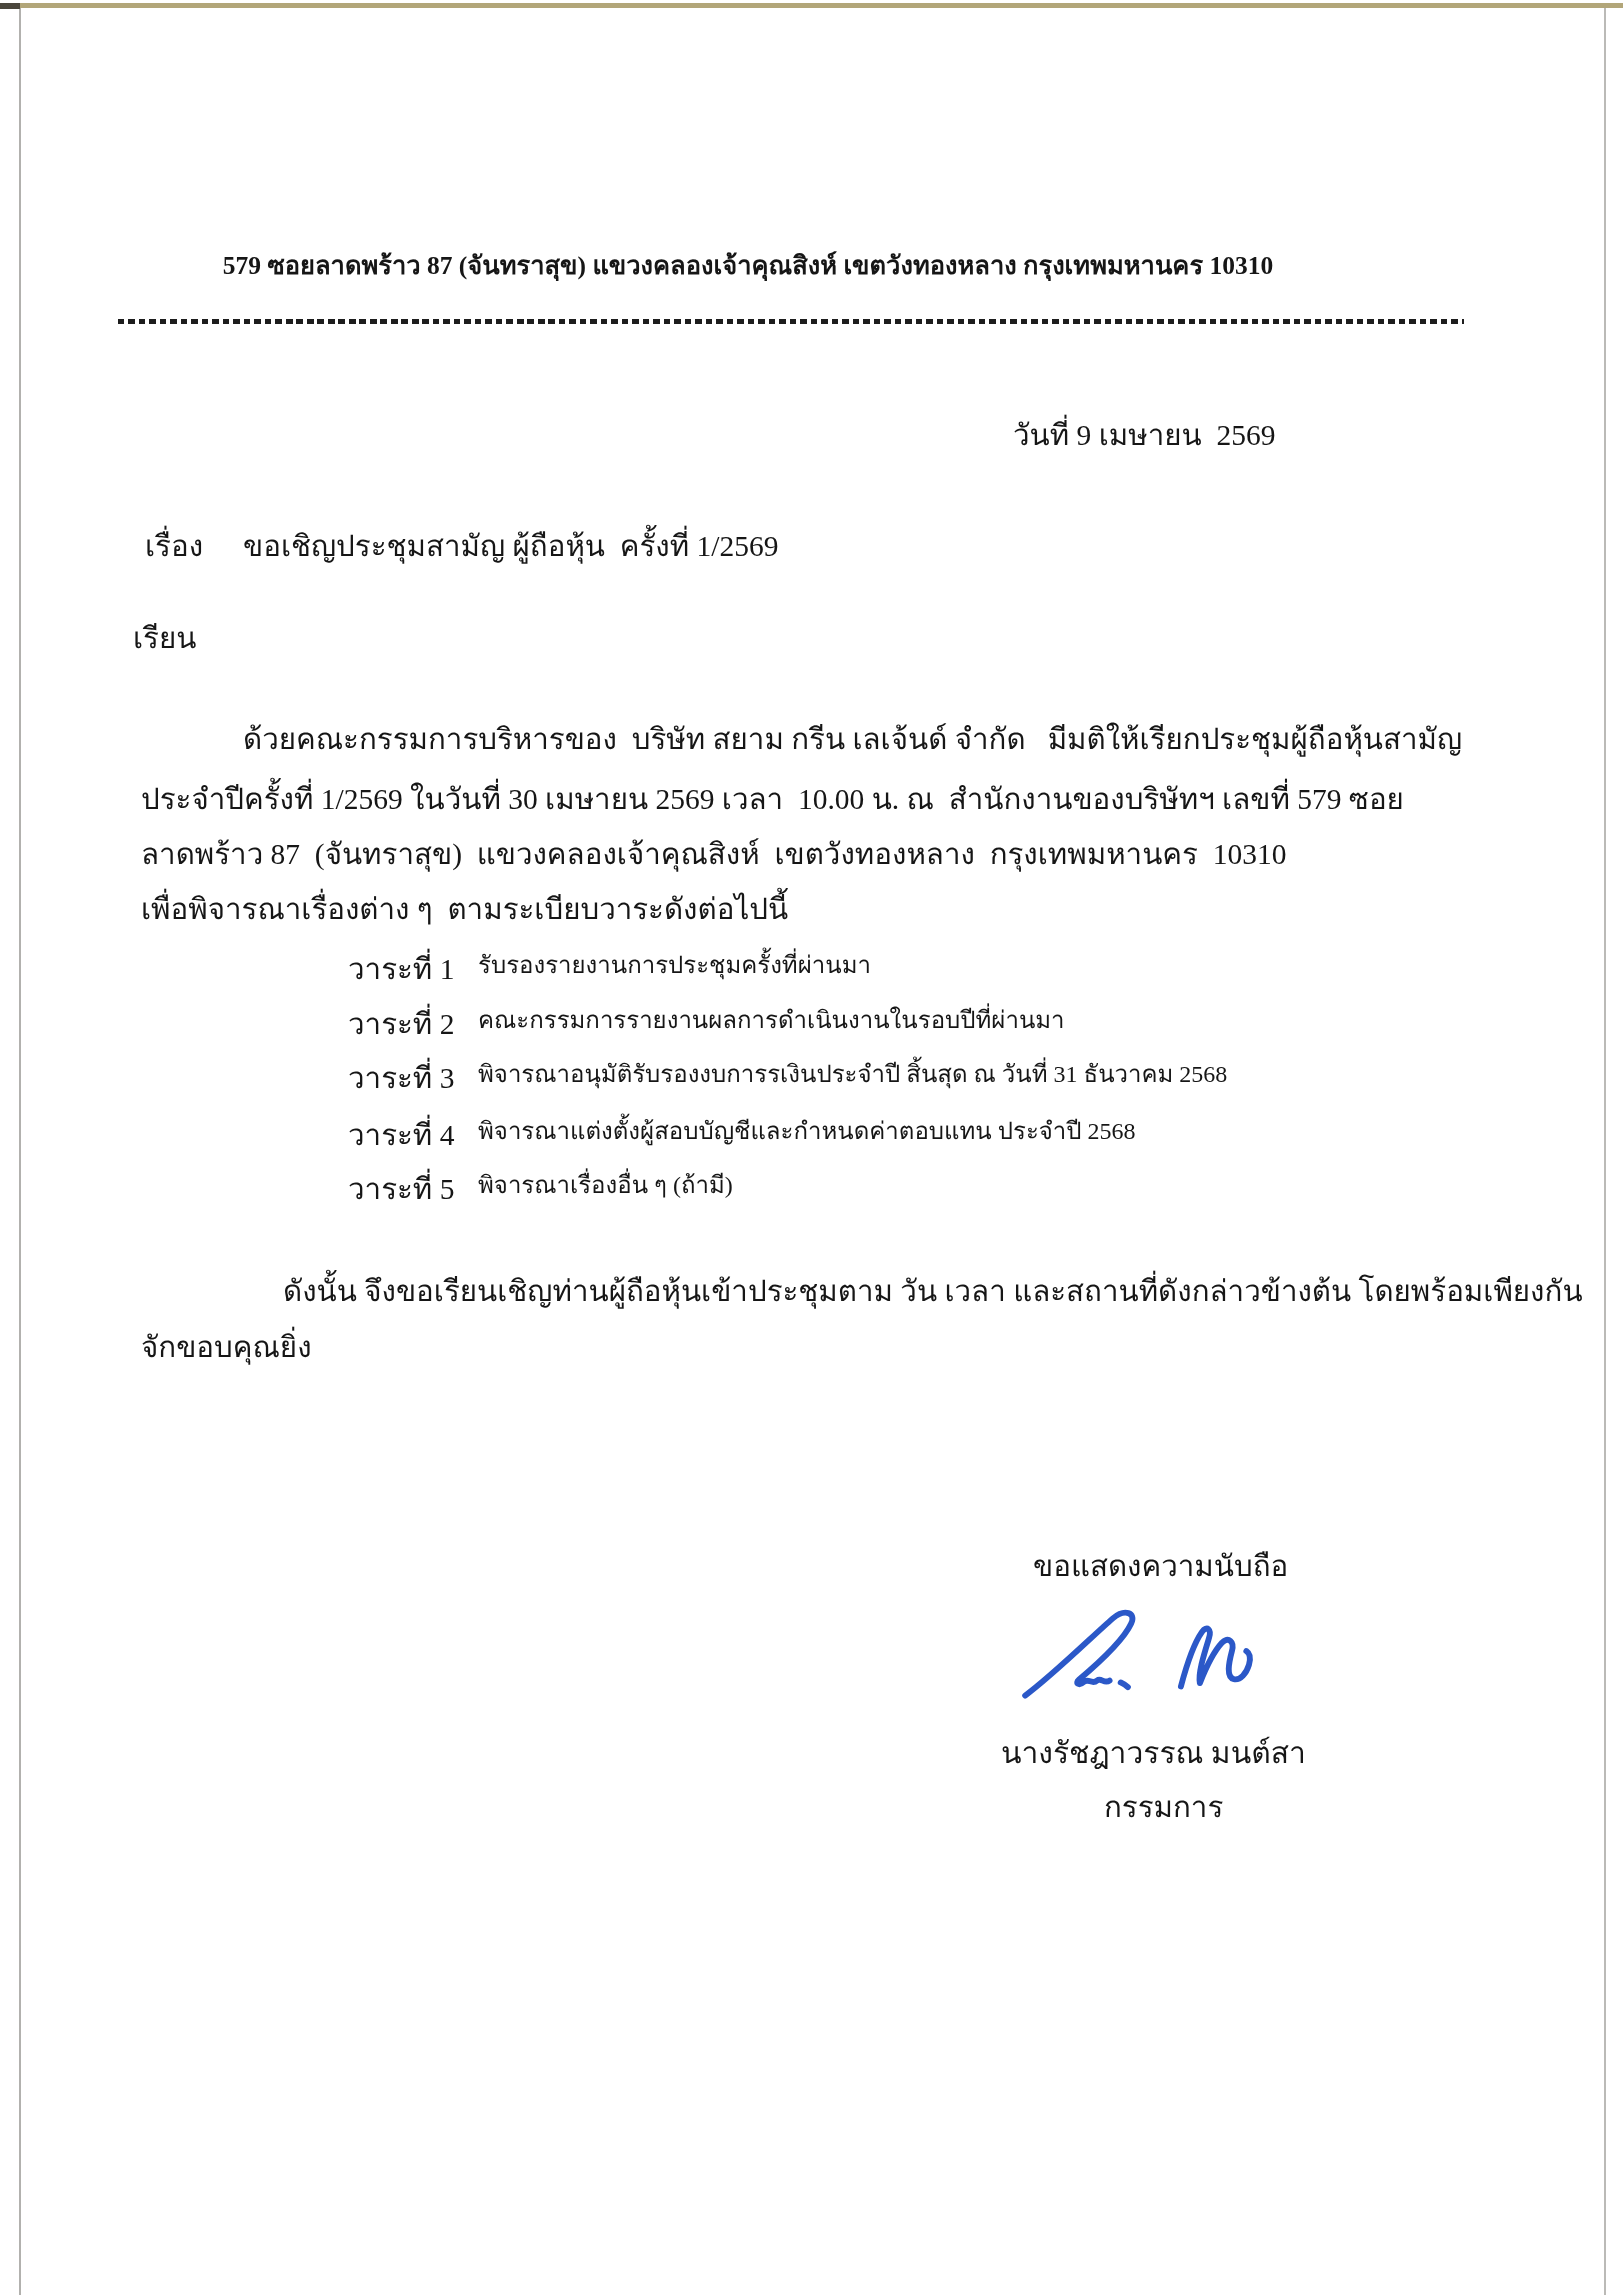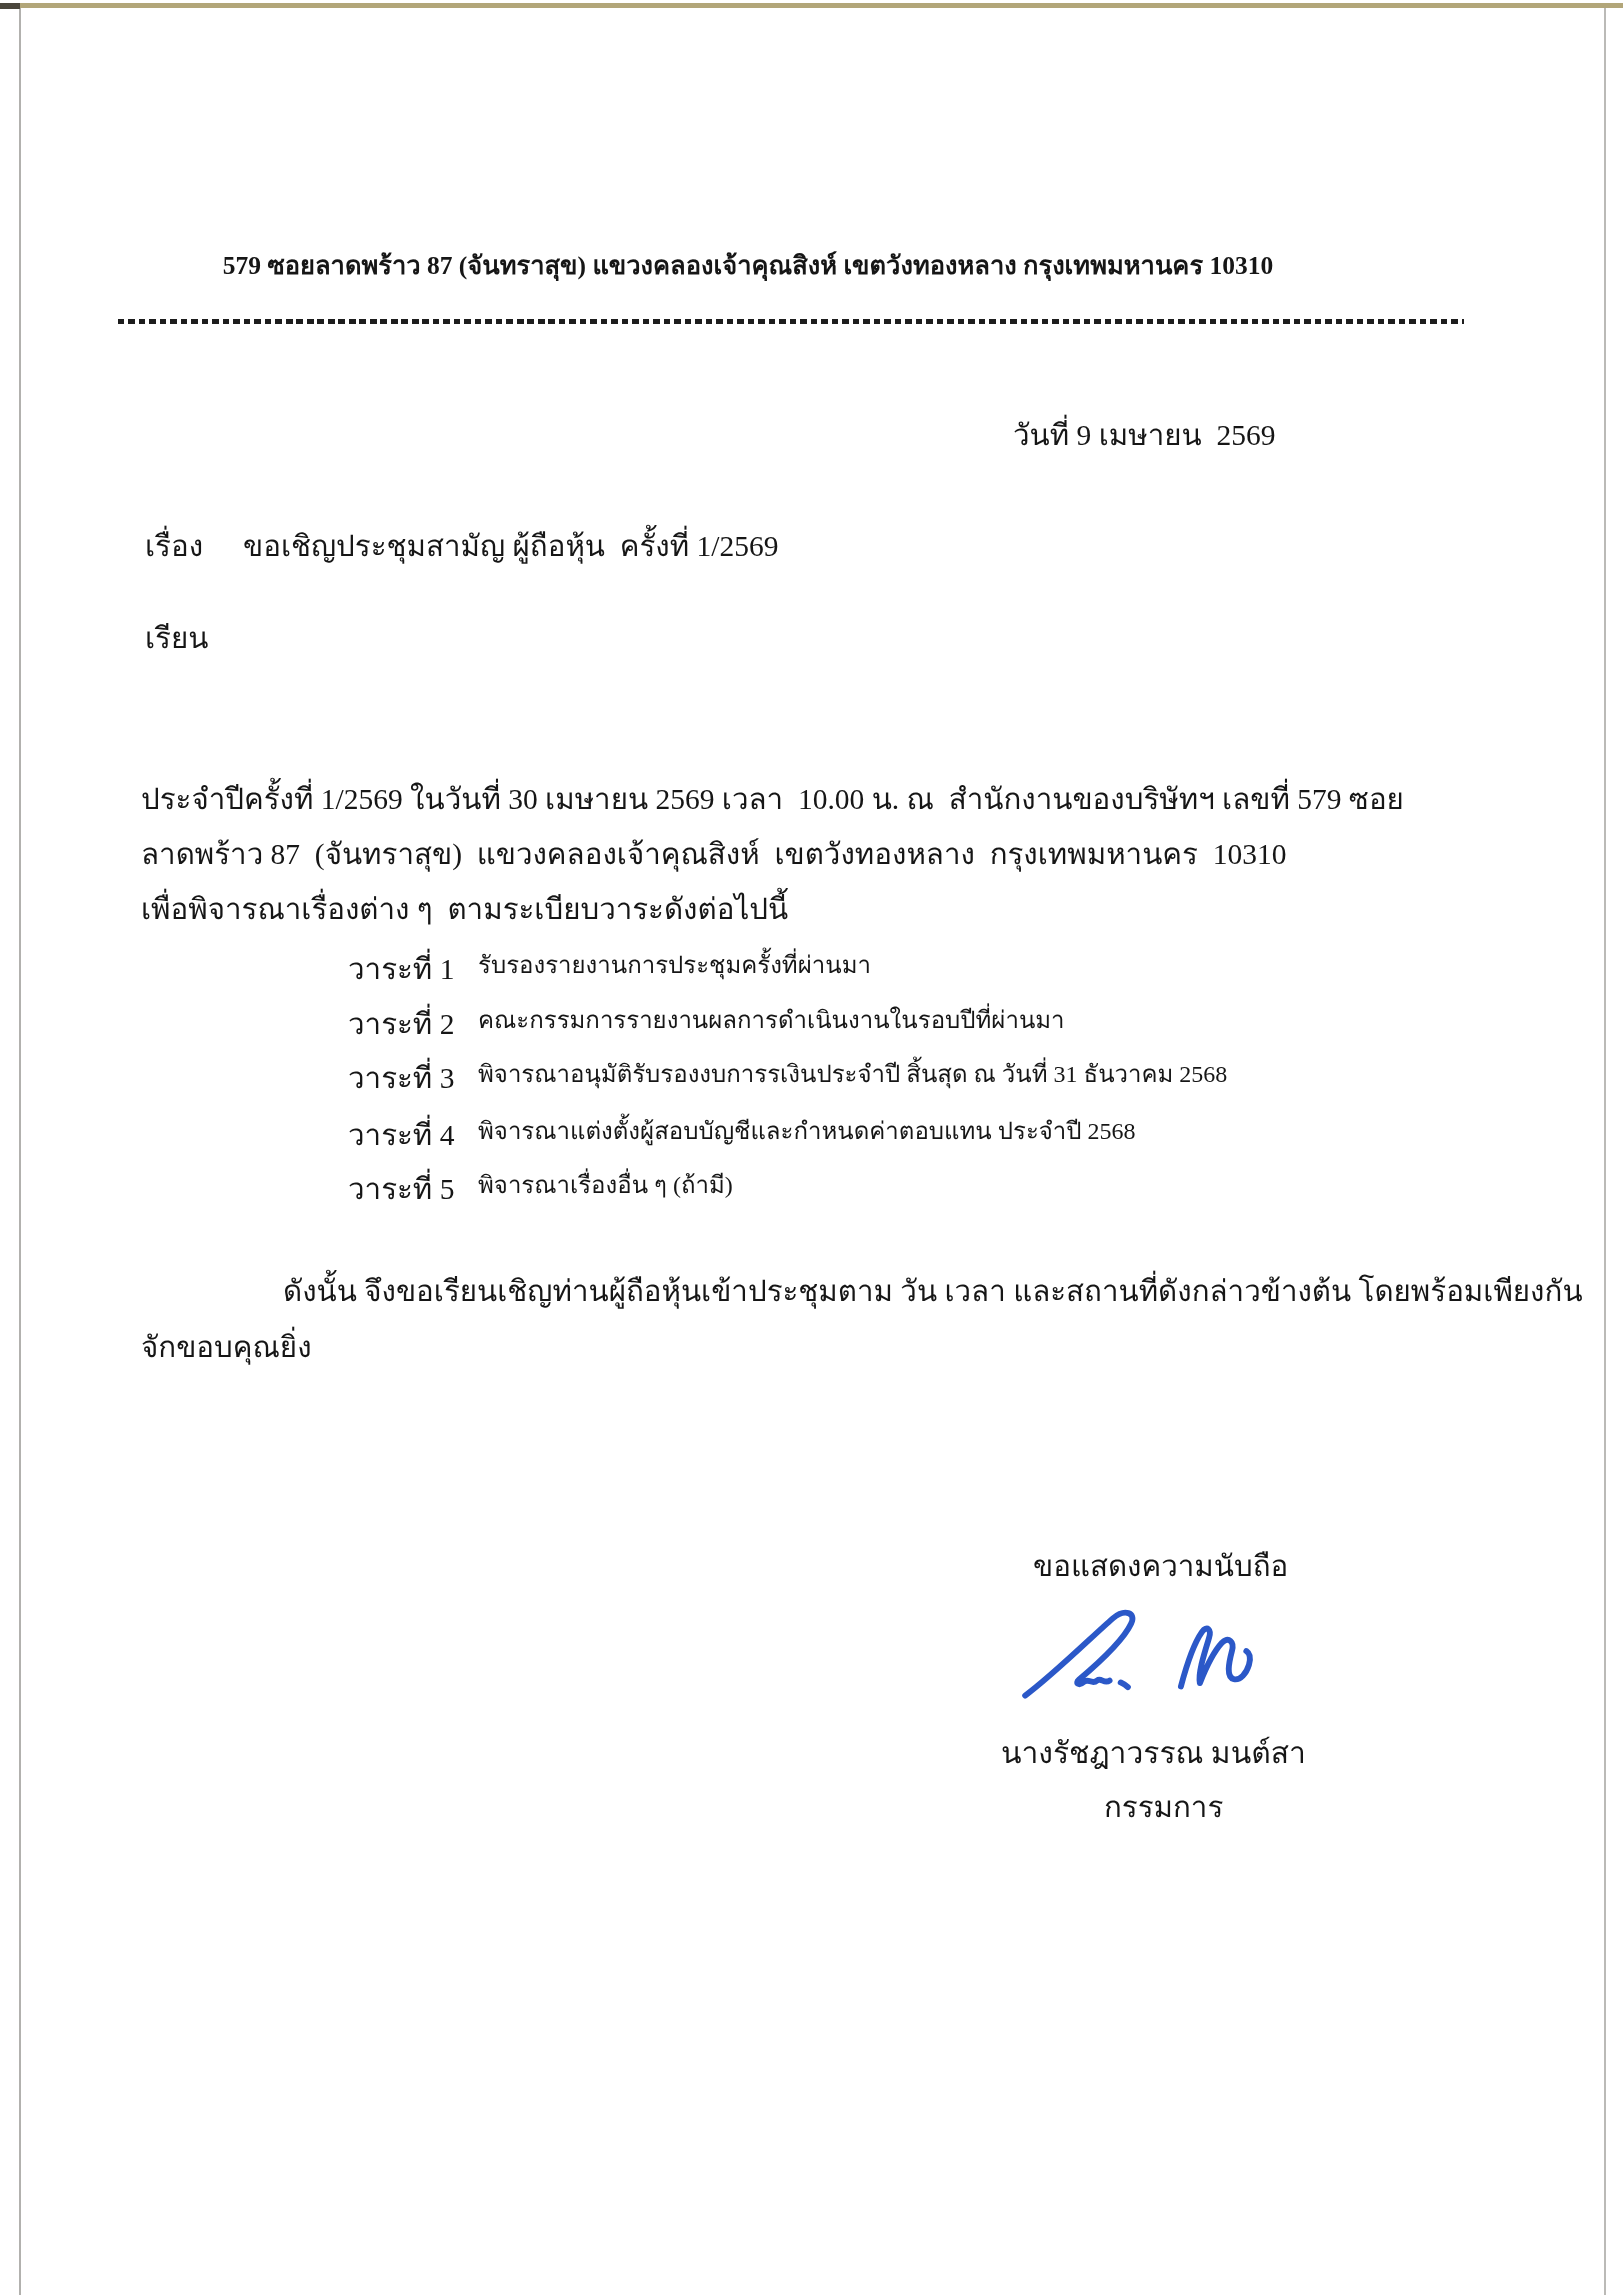--- a/index.html
+++ b/index.html
@@ -21,21 +21,21 @@
   .company-name{top:178px;left:0;width:1623px;text-align:center;font-size:34px;font-weight:700;letter-spacing:0.7px;}
   .company-address{top:245px;left:0;width:1496px;text-align:center;font-size:25.5px;font-weight:700;}
   .sep{position:absolute;top:319px;left:118px;width:1346px;height:4.6px;
        background:repeating-linear-gradient(90deg,#1d1d1d 0px,#1d1d1d 6.5px,transparent 6.5px,transparent 10.5px);}
   .date-line{top:411px;left:1013px;font-size:29.5px;}
 
   .label{font-size:29.5px;}
   .val{font-size:29.5px;}
   .subject-label{top:522px;left:145px;}
   .subject-text{top:522px;left:243px;}
-  .to-label{top:614px;left:145px;}
+  .to-label{top:614px;left:133px;}
   .to-text{top:614px;left:243px;}
 
   .body-line{font-size:29.5px;}
   .bl1{top:715px;left:243px;}
   .bl2{top:775px;left:141px;}
   .bl3{top:830px;left:141px;}
   .bl4{top:885px;left:141px;}
 
   .agenda-label{font-size:29.5px;}
   .agenda-text{font-size:24px;}
@@ -63,20 +63,21 @@
   <div class="abs company-address">579 ซอยลาดพร้าว 87 (จันทราสุข) แขวงคลองเจ้าคุณสิงห์ เขตวังทองหลาง กรุงเทพมหานคร 10310</div>
   <div class="sep"></div>
 
   <div class="abs date-line">วันที่ 9 เมษายน  2569</div>
 
   <div class="abs label subject-label">เรื่อง</div>
   <div class="abs val subject-text">ขอเชิญประชุมสามัญ ผู้ถือหุ้น  ครั้งที่ 1/2569</div>
 
   <div class="abs label to-label">เรียน</div>
 
+  <div class="abs body-line bl1">ด้วยคณะกรรมการบริหารของ  บริษัท สยาม กรีน เลเจ้นด์ จำกัด   มีมติให้เรียกประชุมผู้ถือหุ้นสามัญ</div>
   <div class="abs body-line bl2">ประจำปีครั้งที่ 1/2569 ในวันที่ 30 เมษายน 2569 เวลา  10.00 น. ณ  สำนักงานของบริษัทฯ เลขที่ 579 ซอย</div>
   <div class="abs body-line bl3">ลาดพร้าว 87  (จันทราสุข)  แขวงคลองเจ้าคุณสิงห์  เขตวังทองหลาง  กรุงเทพมหานคร  10310</div>
   <div class="abs body-line bl4">เพื่อพิจารณาเรื่องต่าง ๆ  ตามระเบียบวาระดังต่อไปนี้</div>
 
   <div class="abs agenda-label agl ag1">วาระที่ 1</div>
   <div class="abs agenda-text agt ag1">รับรองรายงานการประชุมครั้งที่ผ่านมา</div>
   <div class="abs agenda-label agl ag2">วาระที่ 2</div>
   <div class="abs agenda-text agt ag2">คณะกรรมการรายงานผลการดำเนินงานในรอบปีที่ผ่านมา</div>
   <div class="abs agenda-label agl ag3">วาระที่ 3</div>
   <div class="abs agenda-text agt ag3">พิจารณาอนุมัติรับรองงบการรเงินประจำปี สิ้นสุด ณ วันที่ 31 ธันวาคม 2568</div>

